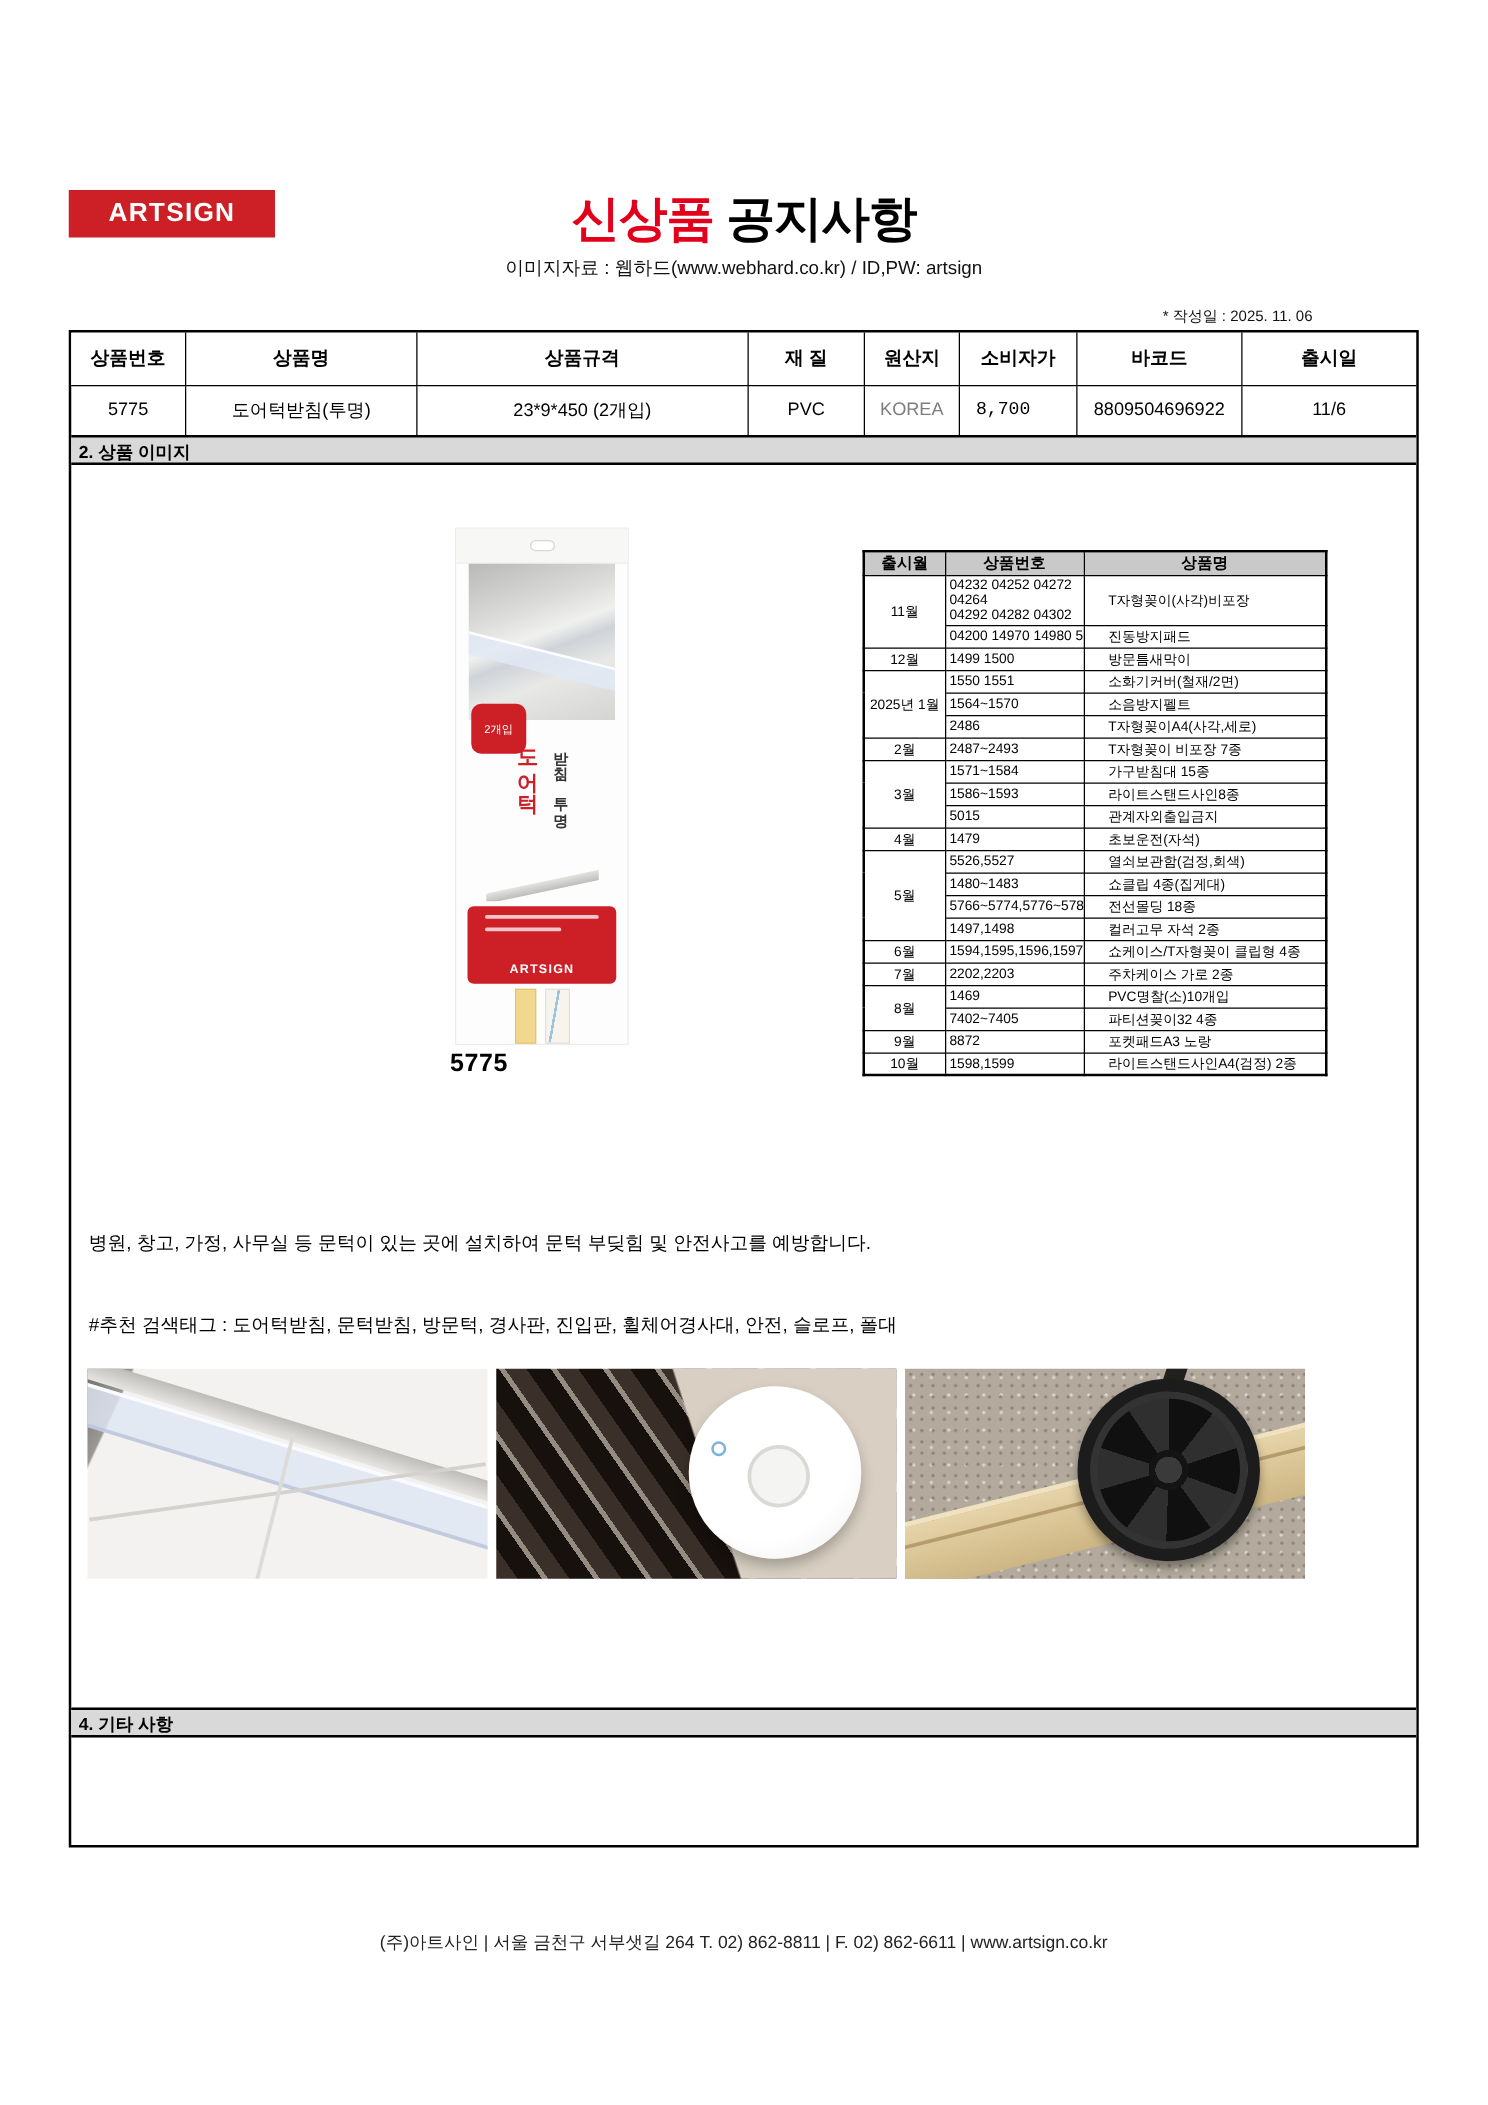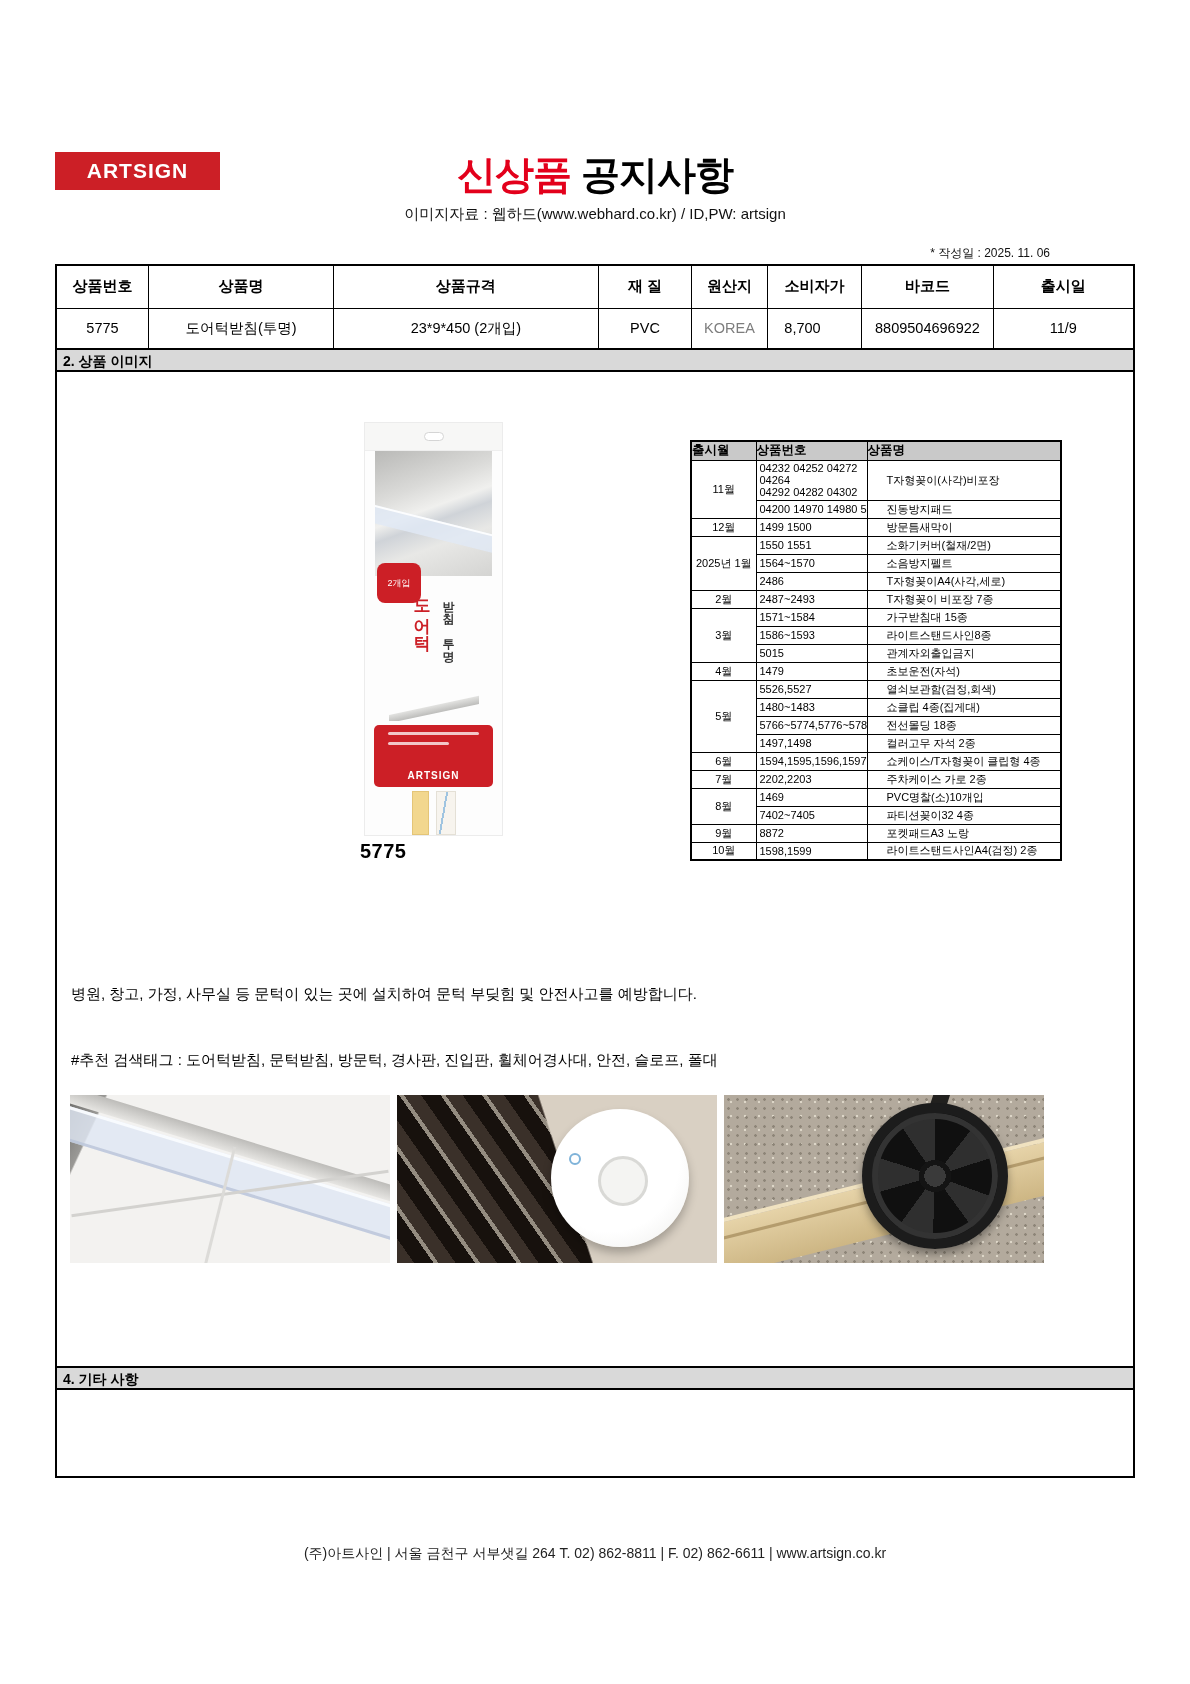--- a/index.html
+++ b/index.html
@@ -42,21 +42,21 @@
   table.info th, table.info td {
     border:1px solid #000; text-align:center; overflow:hidden; white-space:nowrap;
   }
   table.info th { height:42px; font-size:15px; font-weight:bold; background:#fff; }
   table.info td { height:40px; font-size:14.5px; }
   table.info th:first-child, table.info td:first-child { border-left:none; }
   table.info th:last-child, table.info td:last-child { border-right:none; }
   table.info tr:first-child th { border-top:none; }
   table.info tr:last-child td { border-bottom:none; }
   td.origin { color:#7d7d7d; font-size:14px; }
-  td.price { text-align:right; padding-right:24px; }
+  td.price { text-align:right; padding-right:24px;font-family:Liberation Mono, monospace; }
   
   .imgsec { position:relative; height:551px; overflow:hidden; }
   .plabel { position:absolute; left:303px; top:468px; font-size:20px; font-weight:bold; letter-spacing:.5px; }
   
   .pkg { position:absolute; left:308px; top:51px; width:137px; height:412px;
          background:#fdfdfd; box-shadow:0 0 0 1px #ececec; }
   .pkg-head { height:28px; background:#f7f7f6; border-bottom:1px solid #eee; position:relative; }
   .pkg-hole { position:absolute; left:50%; top:9px; transform:translateX(-50%);
               width:20px; height:9px; border-radius:5px; background:#fff; border:1px solid #d5d5d5; }
   .pkg-photo { height:125px; margin:0 10px;
@@ -82,21 +82,21 @@
     font-size:10px; font-weight:bold; letter-spacing:1px; }
   .pkg-strips { position:absolute; left:0; top:368px; width:100%; height:44px;
     display:flex; justify-content:center; gap:7px; }
   .strip-y { width:17px; height:100%; background:#f2d78e; border:1px solid #e4c577; }
   .strip-w { width:20px; height:100%; background:#f7f4ee; border:1px solid #e4e0d6;
     background-image:repeating-linear-gradient(100deg,transparent 0 9px,#9fc4e0 9px 11px,transparent 11px 22px); }
   
   .rt-wrap { position:absolute; left:633px; top:68px; width:372px; }
   table.rt { width:100%; border-collapse:collapse; table-layout:fixed; border:2px solid #000; }
   table.rt th, table.rt td { border:1px solid #000; font-size:11px; overflow:hidden; }
-  table.rt th { background:#c9c9c9; font-size:12.5px; font-weight:bold; height:19px; text-align:left; }
+  table.rt th { background:#c9c9c9; font-size:12.5px; font-weight:bold; height:19px; text-align:center; }
   td.rt-month { text-align:center; font-size:12.5px; vertical-align:middle; }
   td.rt-num { padding:0 3px; white-space:nowrap; height:18px; line-height:12px; }
   td.rt-num.tall { white-space:pre-line; height:40px; }
   td.rt-name { padding:0 19px; white-space:nowrap; }
   
   .descsec { position:relative; height:443px; overflow:hidden; }
   .desc-line1 { position:absolute; left:14px; top:62px; font-size:15px; }
   .desc-line2 { position:absolute; left:14px; top:128px; font-size:15px; }
   .photos { position:absolute; left:13px; top:172px; width:1050px; display:flex; gap:7px; }
   .photo { width:320px; height:168px; position:relative; overflow:hidden; background:#ddd; }
@@ -181,21 +181,21 @@
       <th>출시일</th>
     </tr>
     <tr>
       <td>5775</td>
       <td>도어턱받침(투명)</td>
       <td>23*9*450 (2개입)</td>
       <td>PVC</td>
       <td class="origin">KOREA</td>
       <td class="price">8,700</td>
       <td>8809504696922</td>
-      <td>11/9</td>
+      <td>11/6</td>
     </tr>
   </tbody>
     </table>
 
   <div class="secbar mid">2. 상품 이미지</div>
 
   <div class="imgsec">
 
     <div class="pkg">
       <div class="pkg-head">

